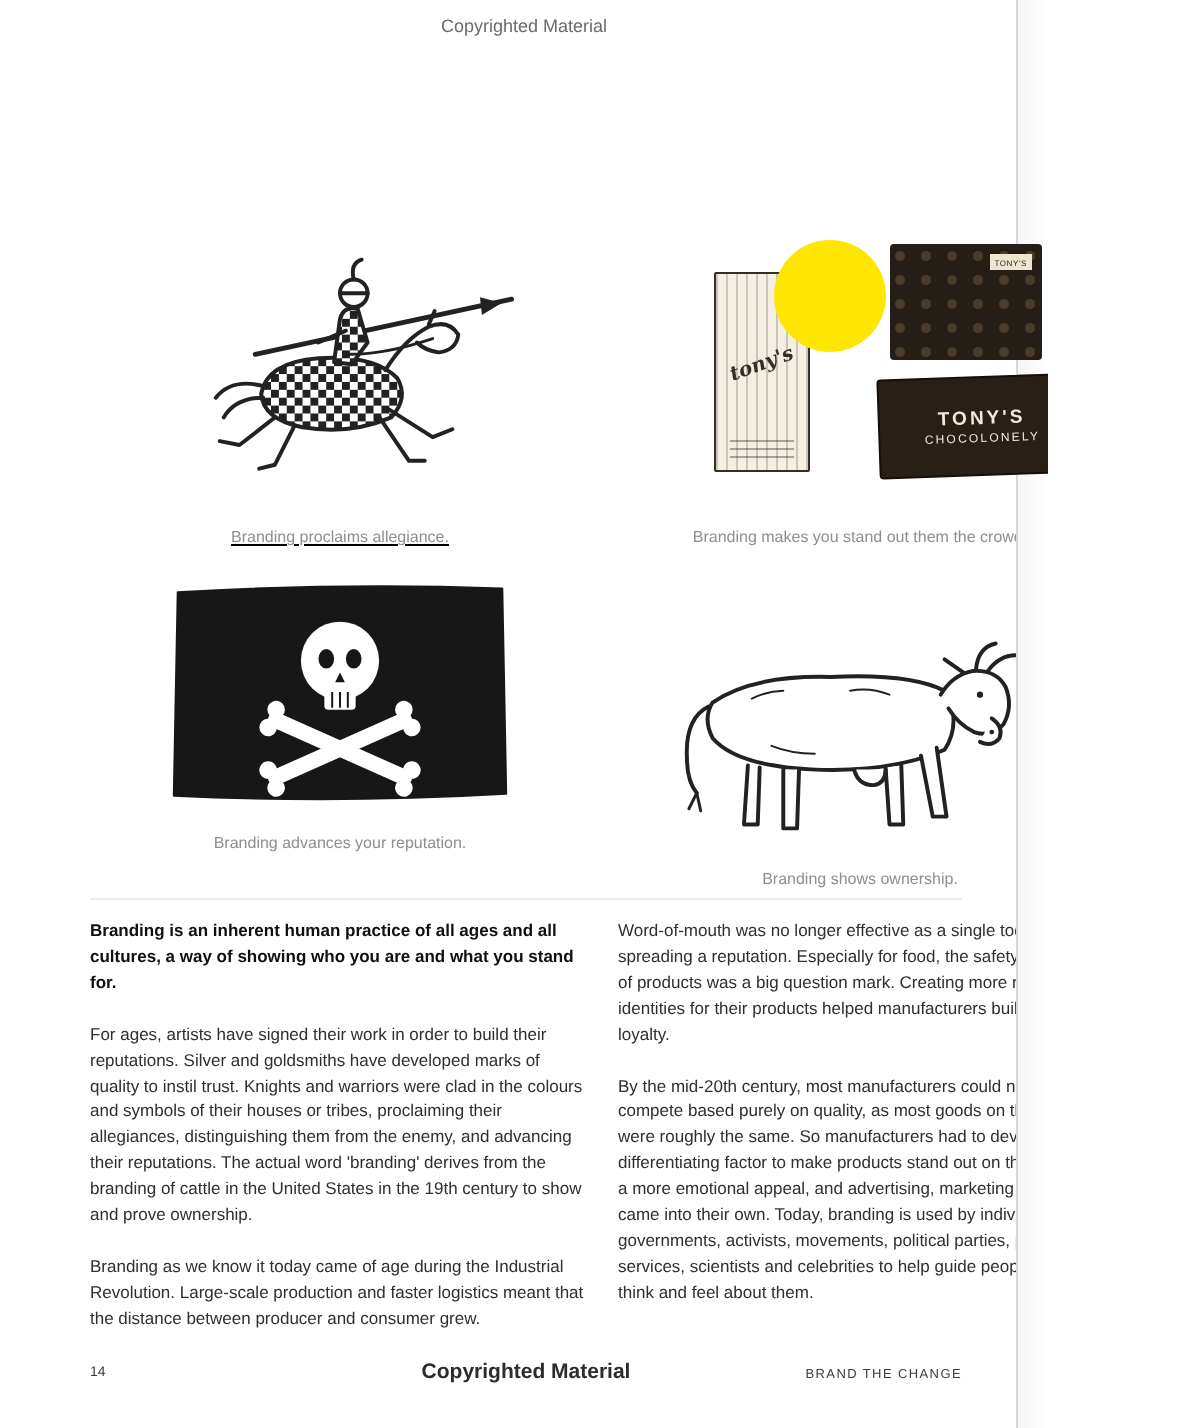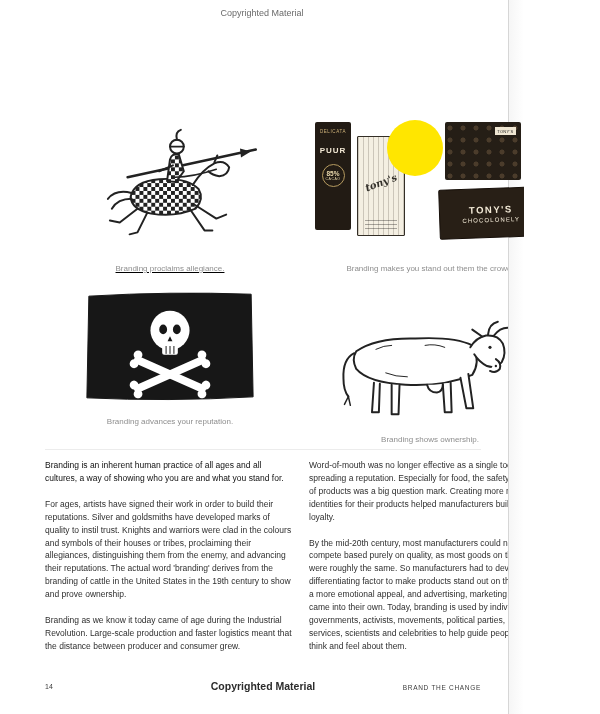--- a/index.html
+++ b/index.html
@@ -58,21 +58,21 @@
   .bar4 .l1 { font-size:9.5px; font-weight:bold; letter-spacing:1.5px; }
   .bar4 .l2 { font-size:6px; letter-spacing:1.1px; margin-top:2px; }
 
   .accent-circle { position:absolute; left:84px; top:6px; z-index:3; }
 
   .rule { position:absolute; top:449px; left:45px; right:43px; height:1px; background:#ececec; }
 
   .columns { position:absolute; top:459px; left:45px; width:514px; display:flex; gap:14px; }
   .col { width:250px; font-size:8.5px; line-height:1.52; color:#2f2f2f; }
   .col p { margin-bottom:13px; }
-  .lead { font-weight:normal; color:#101010; }
+  .lead { font-weight:bold; color:#101010; }
 
   .footer { position:absolute; left:45px; right:43px; top:680px; height:16px; }
   .page-num { position:absolute; left:0; top:3px; font-size:7px; color:#3a3a3a; }
   .watermark-bottom { position:absolute; left:0; width:100%; text-align:center;
                       font-size:10.5px; font-weight:bold; color:#2c2c2c; }
   .running { position:absolute; right:0; top:4px; font-size:6.5px; letter-spacing:0.7px; color:#3c3c3c; }
 
   .page-edge-strip { position:absolute; top:0; bottom:0; right:0; width:15px;
                      background:linear-gradient(to right, #f6f6f6, #ffffff); }
   .page-edge-line { position:absolute; top:0; bottom:0; right:15px; width:1px; background:#d6d6d6; }
@@ -117,28 +117,20 @@
     </div>
     <figcaption>Branding proclaims allegiance.</figcaption>
   </figure>
 
   <figure class="fig-choc">
     <div class="art">
       <div class="choc-wrap">
         <svg class="accent-circle" width="56" height="56">
           <circle cx="28" cy="28" r="28" fill="#ffe600"></circle>
         </svg>
-        <div class="choc-bar bar1">
-          <span class="brand">DELICATA</span>
-          <span class="puur">PUUR</span>
-          <span class="seal">
-            <span class="pct">85%</span>
-            <span class="cacao">CACAO</span>
-          </span>
-        </div>
         <div class="choc-bar bar2">
           <span class="script">tony's</span>
           <span class="fineprint"></span>
         </div>
         <div class="choc-bar bar3">
           <span class="tag">TONY'S</span>
         </div>
         <div class="choc-bar bar4">
           <span class="l1">TONY'S</span>
           <span class="l2">CHOCOLONELY</span>

